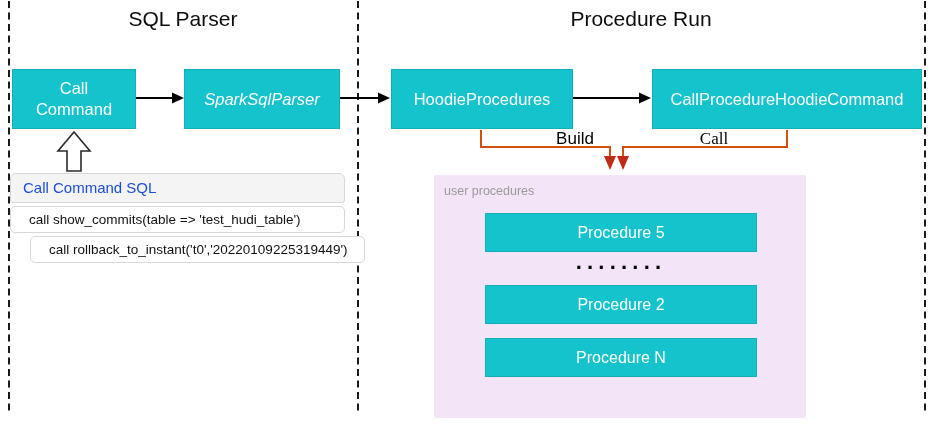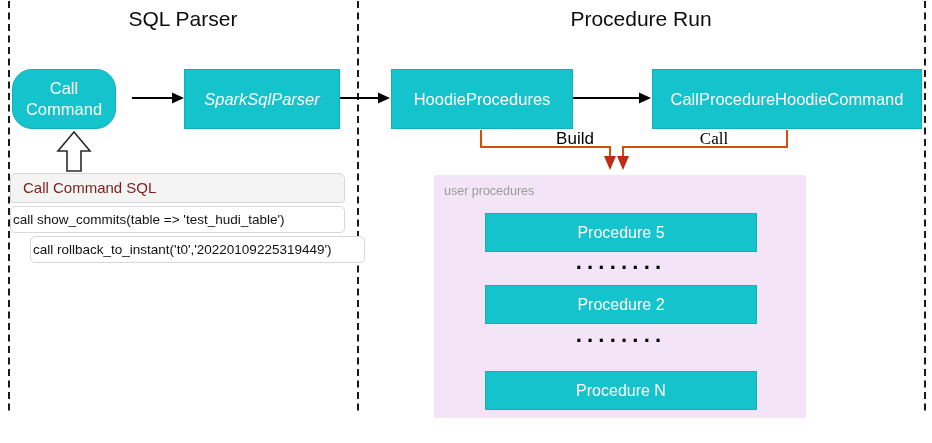--- a/index.html
+++ b/index.html
@@ -9,52 +9,52 @@
   }
   .layer{position:absolute;left:0;top:0;width:932px;height:443px;pointer-events:none;}
   .lane-title{position:absolute;top:7px;font-size:21px;text-align:center;color:#0d0d0d;}
   #title-sql{left:58px;width:250px;}
   #title-proc{left:516px;width:250px;}
   .node{
     position:absolute;height:60px;background:var(--teal);border:1px solid var(--teal-border);
     color:#fff;display:flex;align-items:center;justify-content:center;text-align:center;
     font-size:16.5px;line-height:1.25;box-sizing:border-box;
   }
-  #node-call-command{left:12px;top:69px;width:104px;padding:0 40px;border-radius:20px;}
+  #node-call-command{left:12px;top:69px;width:124px;padding:0 40px;}
   #node-sparksqlparser{left:184px;top:69px;width:156px;font-style:italic;}
   #node-hoodieprocedures{left:391px;top:69px;width:182px;}
   #node-callprocedure{left:652px;top:69px;width:270px;}
   .edge-label{position:absolute;top:129px;width:70px;font-size:17px;text-align:center;color:#000000;}
   #label-build{left:540px;}
   #label-call{left:679px;font-family:Liberation Serif, serif;}
   .sql-panel-header{
     position:absolute;left:10px;top:173px;width:335px;height:30px;background:#f4f4f4;
     border:1px solid #d8d8d8;border-radius:6px 6px 3px 3px;box-sizing:border-box;
-    font-size:15px;line-height:28px;padding-left:12px;color:#7f1d1d;
+    font-size:15px;line-height:28px;padding-left:12px;color:#1d4ed8;
   }
   .sql-row{
     position:absolute;left:10px;width:335px;height:27px;background:#fff;
     border:1px solid #d8d8d8;border-radius:5px;box-sizing:border-box;
-    font-size:13.5px;line-height:25px;padding-left:2px;color:#111;white-space:nowrap;
+    font-size:13.5px;line-height:25px;padding-left:18px;color:#111;white-space:nowrap;
   }
   #sql-row-0{top:206px;}
   #sql-row-1{top:236px;margin-left:20px;}
   .purple-panel{
     position:absolute;left:434px;top:175px;width:372px;height:243px;
     background:var(--panel-purple);border-radius:2px;
   }
   .purple-label{position:absolute;left:444px;top:184px;font-size:12.5px;color:var(--gray-label);}
   .proc-box{
     position:absolute;left:485px;width:272px;height:39px;background:var(--teal);
     border:1px solid var(--teal-border);color:#fff;display:flex;align-items:center;
     justify-content:center;font-size:16px;box-sizing:border-box;
   }
   #proc-1{top:213px;}
   #proc-2{top:285px;}
-  #proc-n{top:371px;}
+  #proc-n{top:338px;}
   .dots{
     position:absolute;left:485px;width:272px;height:20px;text-align:center;
     font-size:22px;font-weight:700;letter-spacing:4px;line-height:20px;color:#000;
   }
   #dots-1{top:258px;}
   #dots-2{top:331px;}
   .dash-line{stroke:#1a1a1a;stroke-width:2;stroke-dasharray:7 4.5;fill:none;}
   .black-line{stroke:#000;stroke-width:2;fill:none;}
   .black-head{fill:#000;stroke:none;}
   .orange-line{stroke:var(--orange-line);stroke-width:2;fill:none;}

